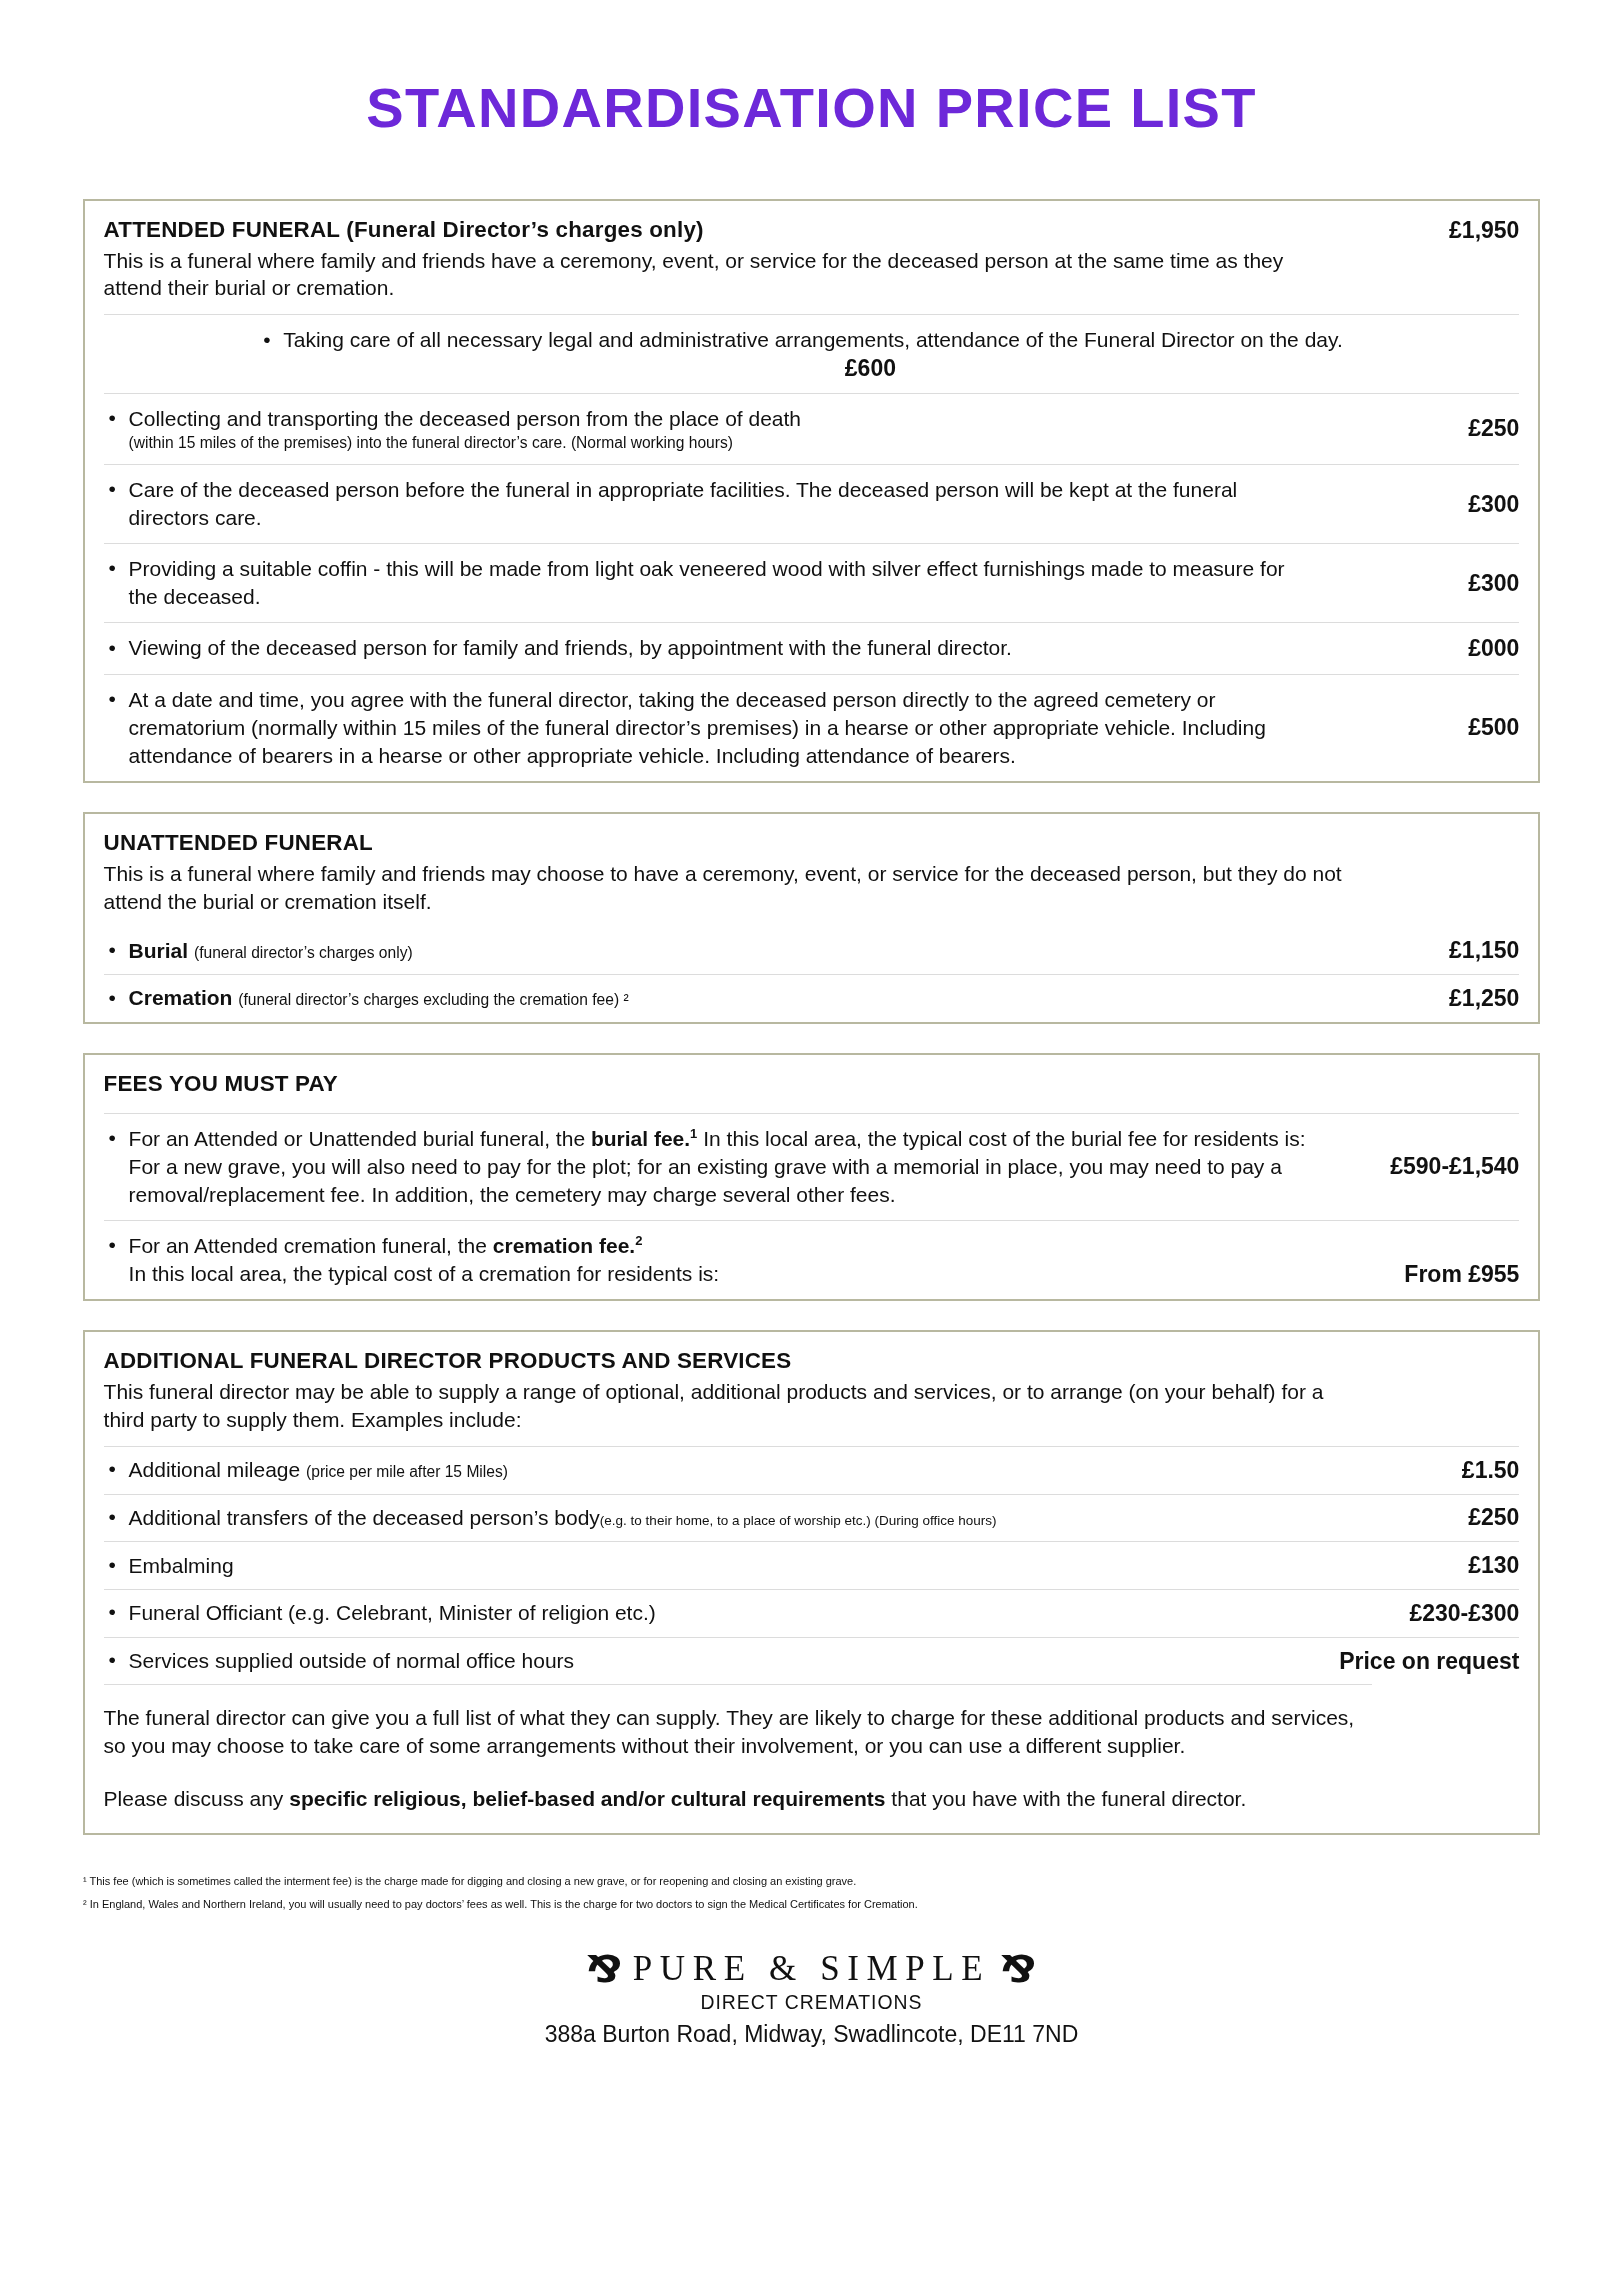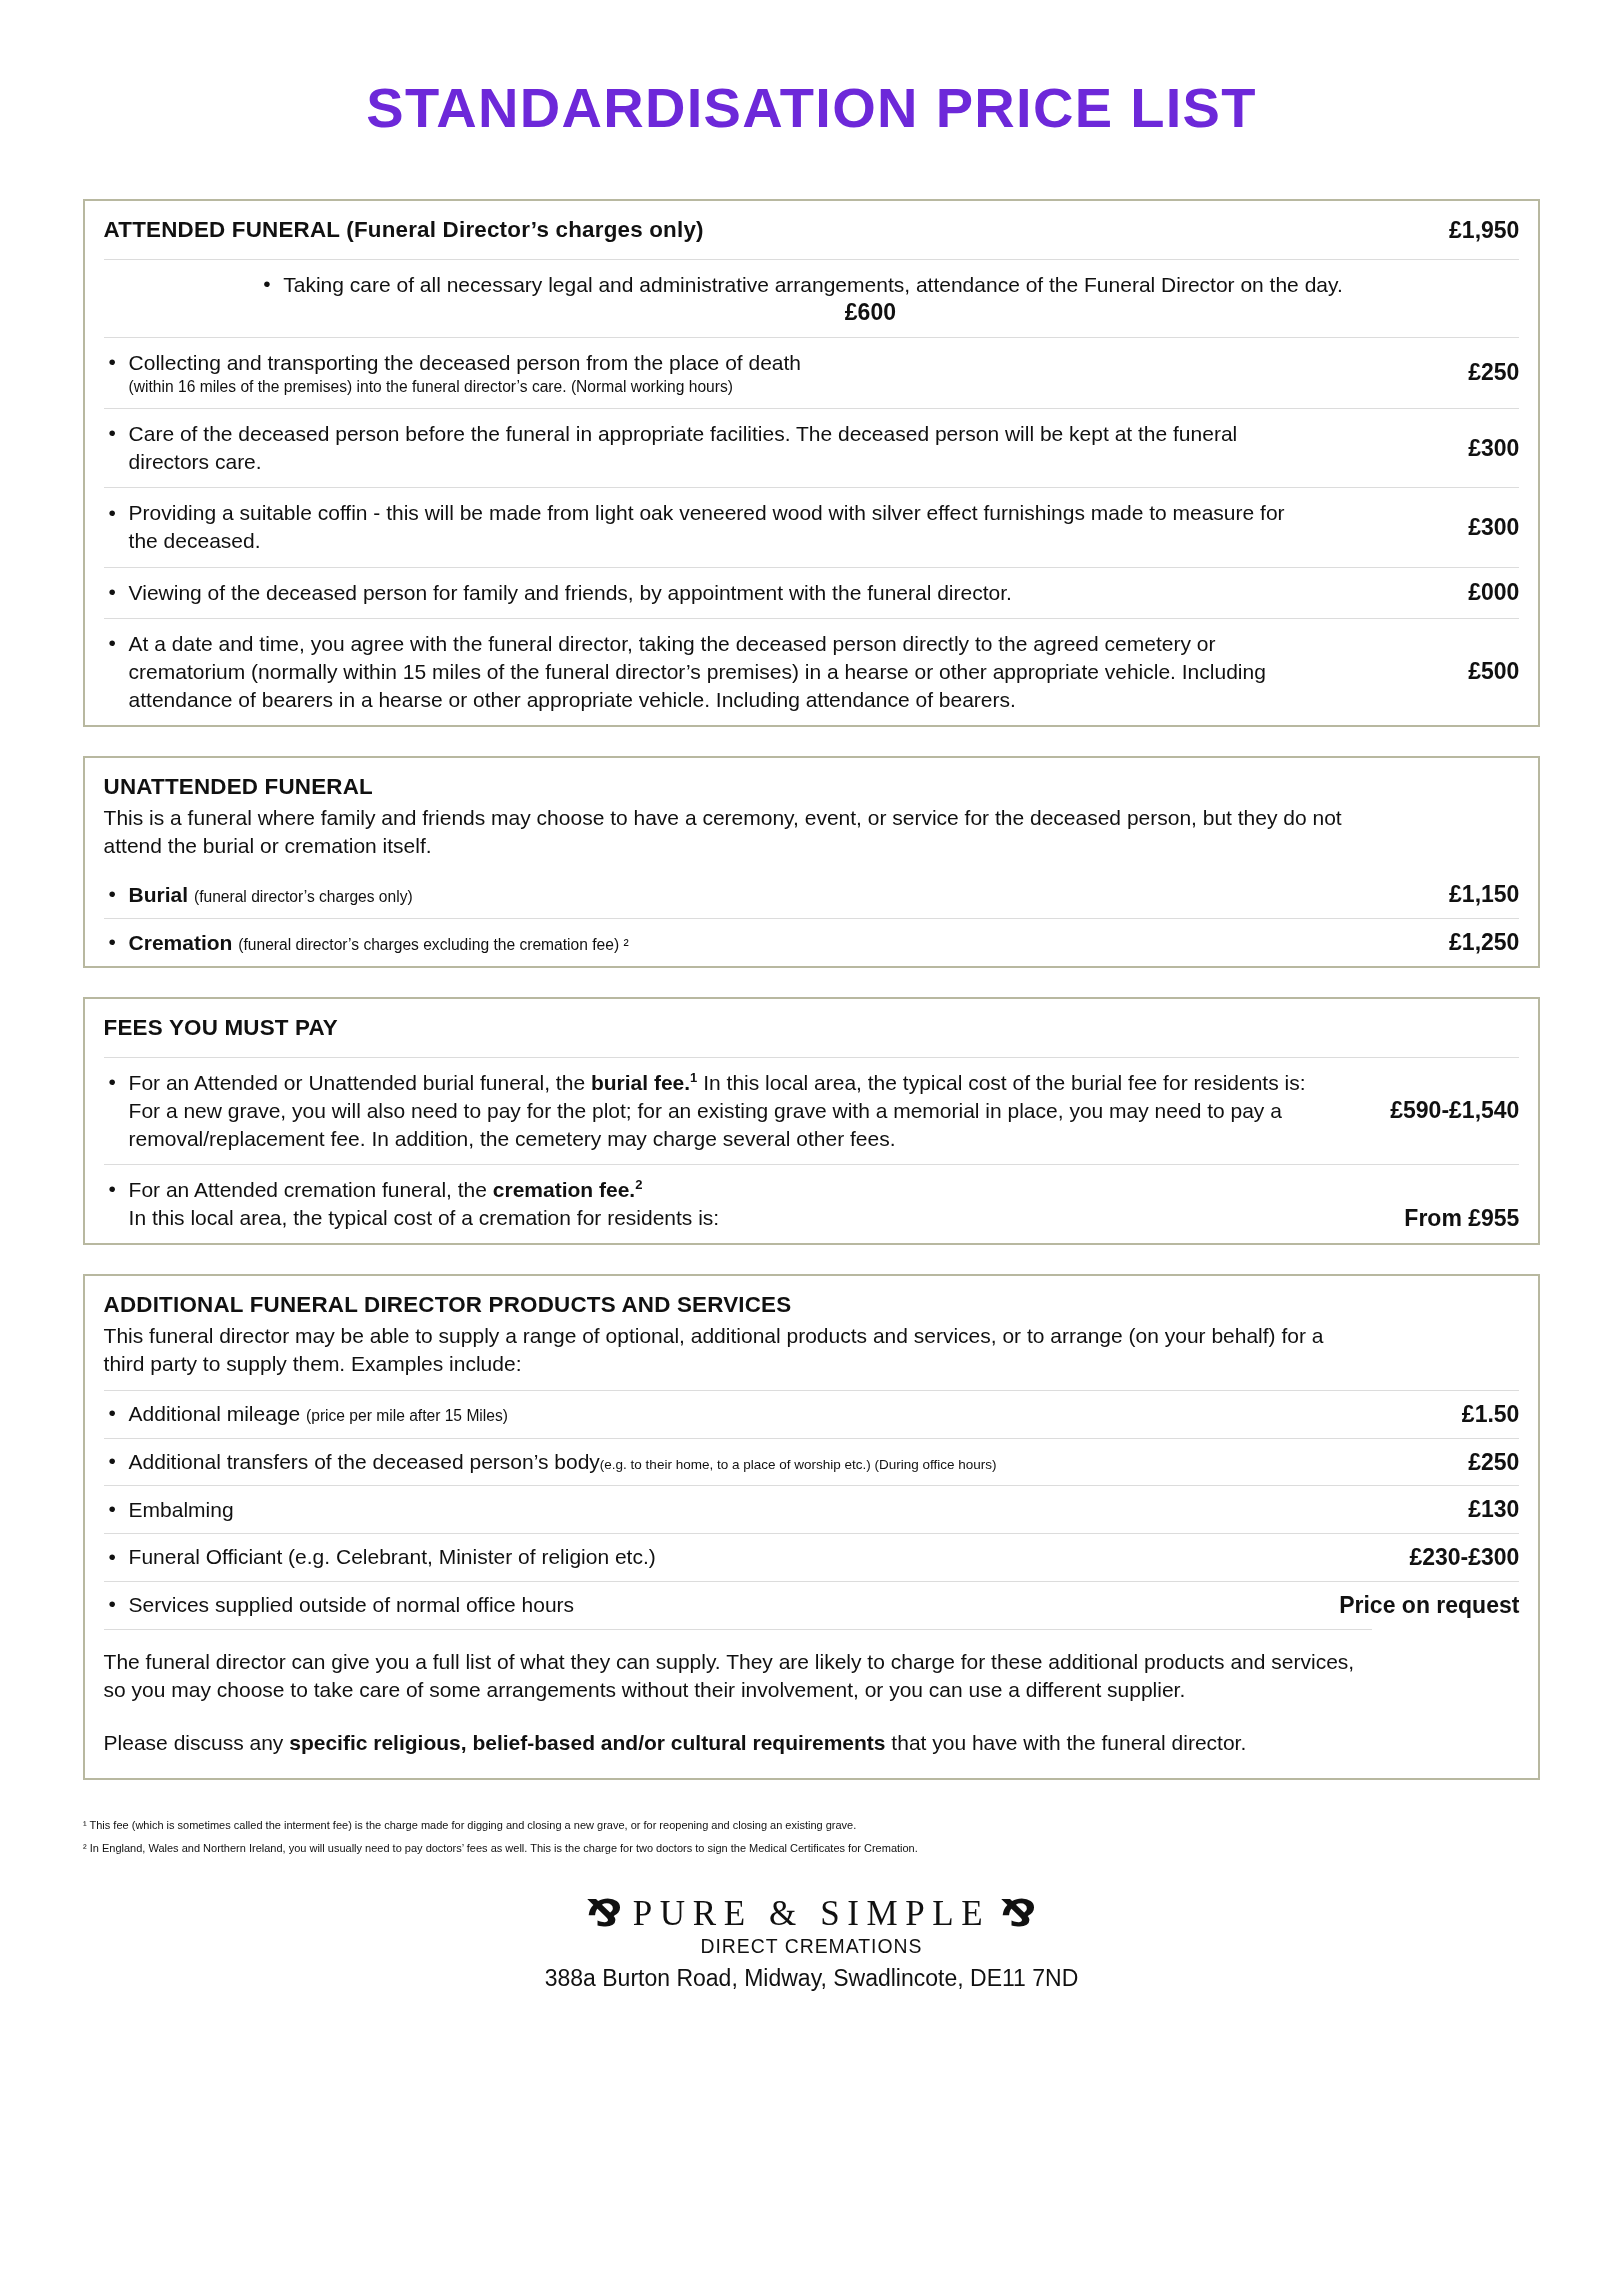--- a/index.html
+++ b/index.html
@@ -193,36 +193,37 @@
 
 <div class="page">
 
   <h1 class="page-title">STANDARDISATION PRICE LIST</h1>
 
   <div class="sec">
     <div class="sec-head">
       <div class="head-row">
         <div class="head-left">
           <div class="sec-title">ATTENDED FUNERAL (Funeral Director’s charges only)</div>
+          <div class="sec-intro">This is a funeral where family and friends have a ceremony, event, or service for the deceased person at the same time as they attend their burial or cremation.</div>
         </div>
         <div class="head-price">£1,950</div>
       </div>
     </div>
 
     <div class="items">
 
       <div class="item first">
         <div class="item-text bullet-line">Taking care of all necessary legal and administrative arrangements, attendance of the Funeral Director on the day.</div>
         <div class="item-price">£600</div>
       </div>
 
       <div class="item">
         <div class="item-text">
           <div class="bullet-line">Collecting and transporting the deceased person from the place of death</div>
-          <div class="cont small">(within 16 miles of the premises) into the funeral director’s care. (Normal working hours)</div>
+          <div class="cont small">(within 15 miles of the premises) into the funeral director’s care. (Normal working hours)</div>
         </div>
         <div class="item-price">£250</div>
       </div>
 
       <div class="item">
         <div class="item-text bullet-line">Care of the deceased person before the funeral in appropriate facilities. The deceased person will be kept at the funeral directors care.</div>
         <div class="item-price">£300</div>
       </div>
 
       <div class="item">

